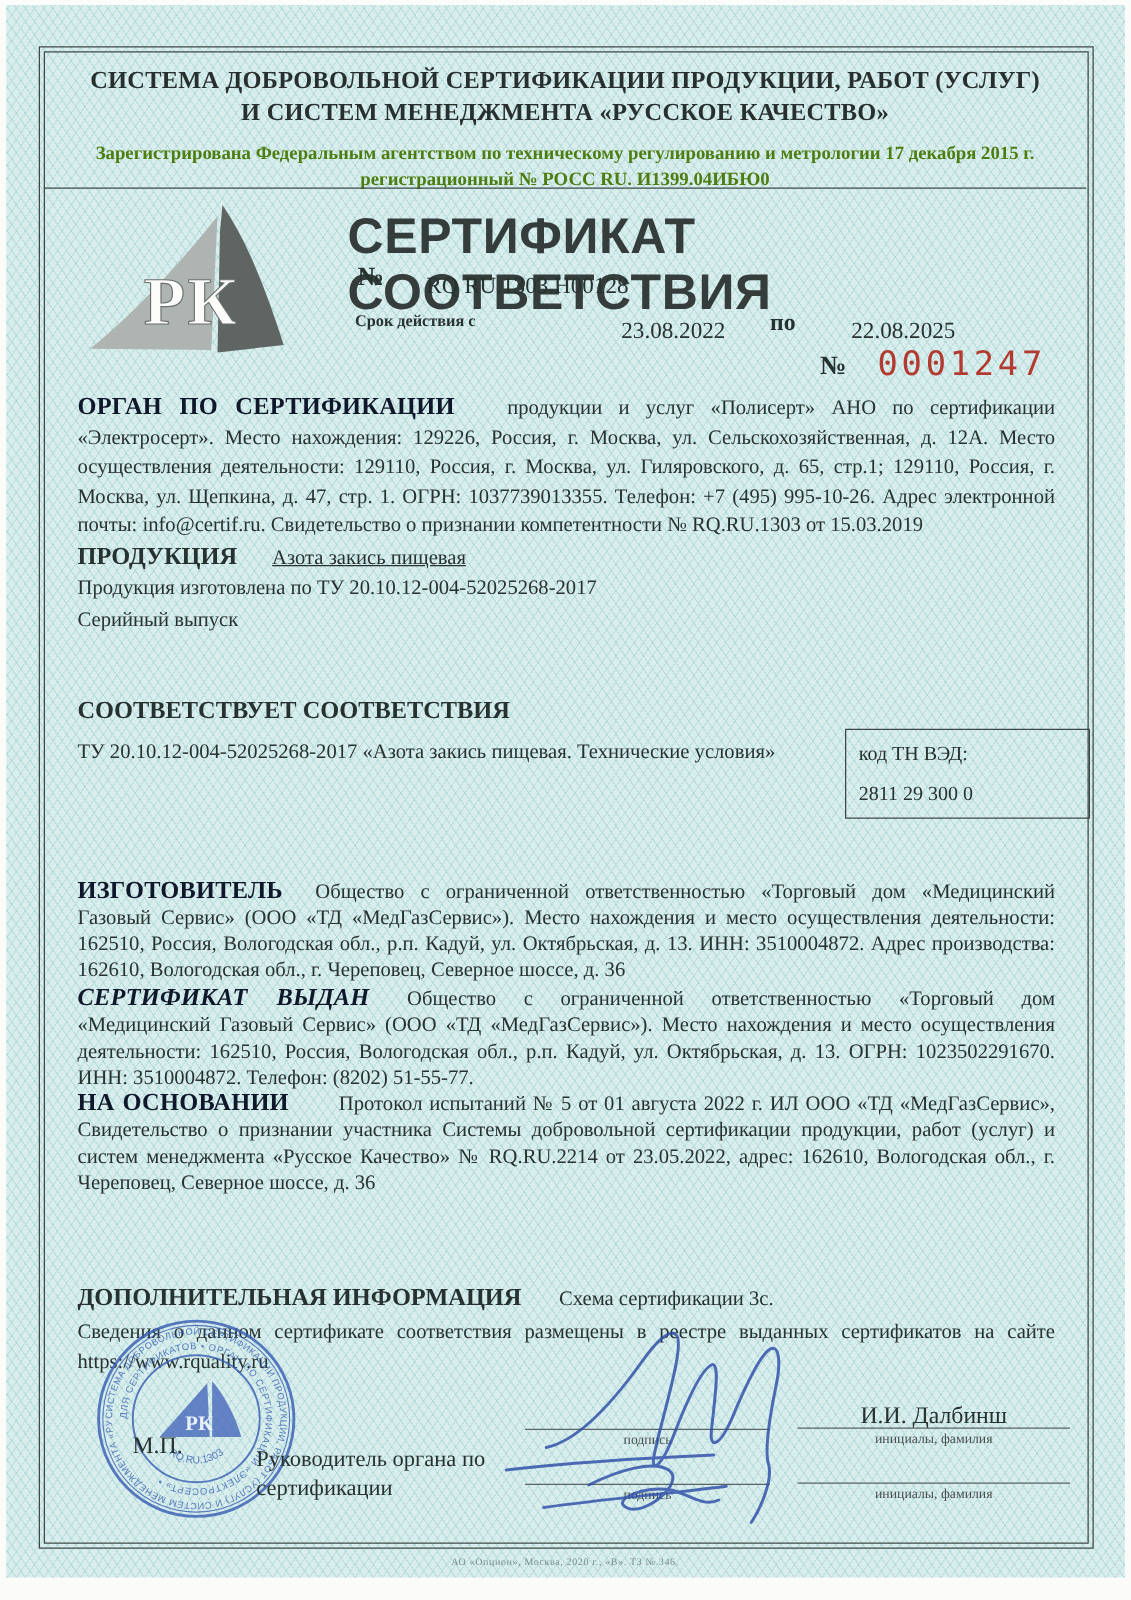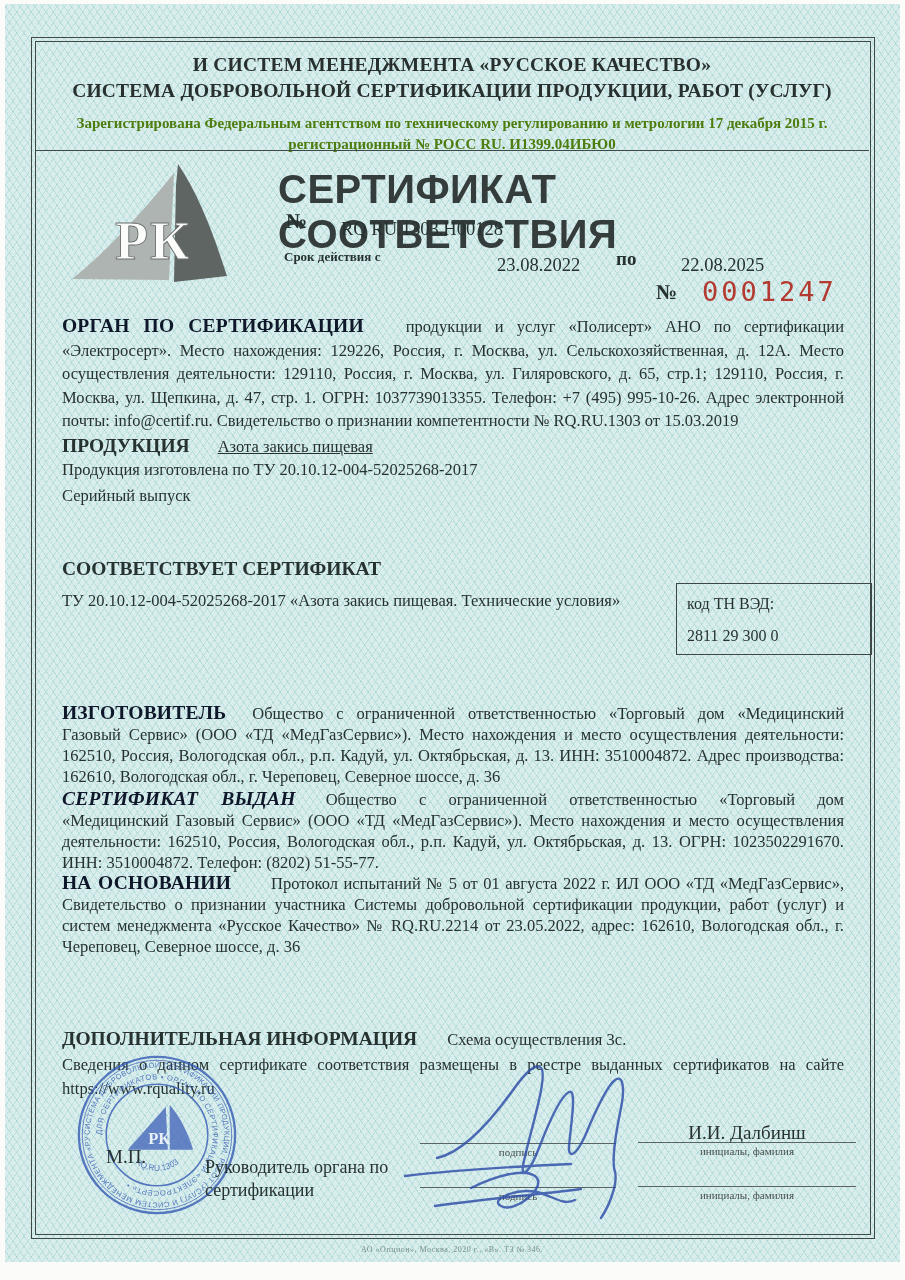--- a/index.html
+++ b/index.html
@@ -89,22 +89,22 @@
 </head>
 <body>
 
 <div class="page">
   <div class="bg"></div>
   <div class="frame">
     <div class="frame-inner"></div>
   </div>
 
   <div class="header-box">
+    <div class="h1">СИСТЕМА ДОБРОВОЛЬНОЙ СЕРТИФИКАЦИИ ПРОДУКЦИИ, РАБОТ (УСЛУГ)</div>
     <div class="h1">И СИСТЕМ МЕНЕДЖМЕНТА «РУССКОЕ КАЧЕСТВО»</div>
-    <div class="h1">СИСТЕМА ДОБРОВОЛЬНОЙ СЕРТИФИКАЦИИ ПРОДУКЦИИ, РАБОТ (УСЛУГ)</div>
     <div class="reg first">Зарегистрирована Федеральным агентством по техническому регулированию и метрологии 17 декабря 2015 г.</div>
     <div class="reg">регистрационный № РОСС RU. И1399.04ИБЮ0</div>
   </div>
   <div class="header-divider"></div>
 
   <svg class="logo" viewBox="0 0 218 152">
     <path d="M12 122 C 45 96, 82 56, 114 16 L 109 123 Z" fill="#aeb4b2"></path>
     <path d="M118 7 C 139 38, 153 76, 167 119 L 114 125 L 116 28 Z" fill="#5e6562"></path>
     <text x="55" y="102" font-family="Liberation Serif, serif" font-weight="bold" font-size="54" fill="#fcfcfb" stroke="#6a6f6d" stroke-width="0.9" letter-spacing="2">РК</text>
   </svg>
@@ -124,21 +124,21 @@
   </div>
 
   <div id="sec-product">
     <div><b class="h">ПРОДУКЦИЯ</b><span class="pname">Азота закись пищевая</span></div>
     <div class="prow">Продукция изготовлена по ТУ 20.10.12-004-52025268-2017</div>
     <div class="prow">Серийный выпуск</div>
   </div>
 
 
   <div id="sec-complies">
-    <div><b class="h">СООТВЕТСТВУЕТ СЕРТИФИКАТ</b></div>
+    <div><b class="h">СООТВЕТСТВУЕТ СООТВЕТСТВИЯ</b></div>
     <div class="cbody">ТУ 20.10.12-004-52025268-2017 «Азота закись пищевая. Технические условия»</div>
   </div>
 
   <div class="code-box" id="box-tnved">
     <div>код ТН ВЭД:</div>
     <div class="val">2811 29 300 0</div>
   </div>
 
   <div class="sec" id="sec-manufacturer">
     <p><b class="h">ИЗГОТОВИТЕЛЬ</b><span>Общество с ограниченной ответственностью «Торговый дом «Медицинский Газовый Сервис» (ООО «ТД «МедГазСервис»). Место нахождения и место осуществления деятельности: 162510, Россия, Вологодская обл., р.п. Кадуй, ул. Октябрьская, д. 13. ИНН: 3510004872. Адрес производства: 162610, Вологодская обл., г. Череповец, Северное шоссе, д. 36</span></p>
@@ -146,21 +146,21 @@
 
   <div class="sec" id="sec-issued">
     <p><b class="h">СЕРТИФИКАТ ВЫДАН</b><span>Общество с ограниченной ответственностью «Торговый дом «Медицинский Газовый Сервис» (ООО «ТД «МедГазСервис»). Место нахождения и место осуществления деятельности: 162510, Россия, Вологодская обл., р.п. Кадуй, ул. Октябрьская, д. 13. ОГРН: 1023502291670. ИНН: 3510004872. Телефон: (8202) 51-55-77.</span></p>
   </div>
 
   <div class="sec" id="sec-basis">
     <p><b class="h">НА ОСНОВАНИИ</b><span>Протокол испытаний № 5 от 01 августа 2022 г. ИЛ ООО «ТД «МедГазСервис», Свидетельство о признании участника Системы добровольной сертификации продукции, работ (услуг) и систем менеджмента «Русское Качество» № RQ.RU.2214 от 23.05.2022, адрес: 162610, Вологодская обл., г. Череповец, Северное шоссе, д. 36</span></p>
   </div>
 
   <div id="sec-additional">
-    <div><b class="h">ДОПОЛНИТЕЛЬНАЯ ИНФОРМАЦИЯ</b><span class="scheme">Схема осуществления 3с.</span></div>
+    <div><b class="h">ДОПОЛНИТЕЛЬНАЯ ИНФОРМАЦИЯ</b><span class="scheme">Схема сертификации 3с.</span></div>
     <div class="addbody">Сведения о данном сертификате соответствия размещены в реестре выданных сертификатов на сайте https://www.rquality.ru</div>
   </div>
 
   <svg class="stamp" viewBox="0 0 170 170">
     <g fill="none" stroke="#3a5fb5">
       <circle cx="85" cy="85" r="80" stroke-width="2.4"></circle>
       <circle cx="85" cy="85" r="76.5" stroke-width="0.9"></circle>
       <circle cx="85" cy="85" r="52" stroke-width="1.6"></circle>
     </g>
     <defs>

